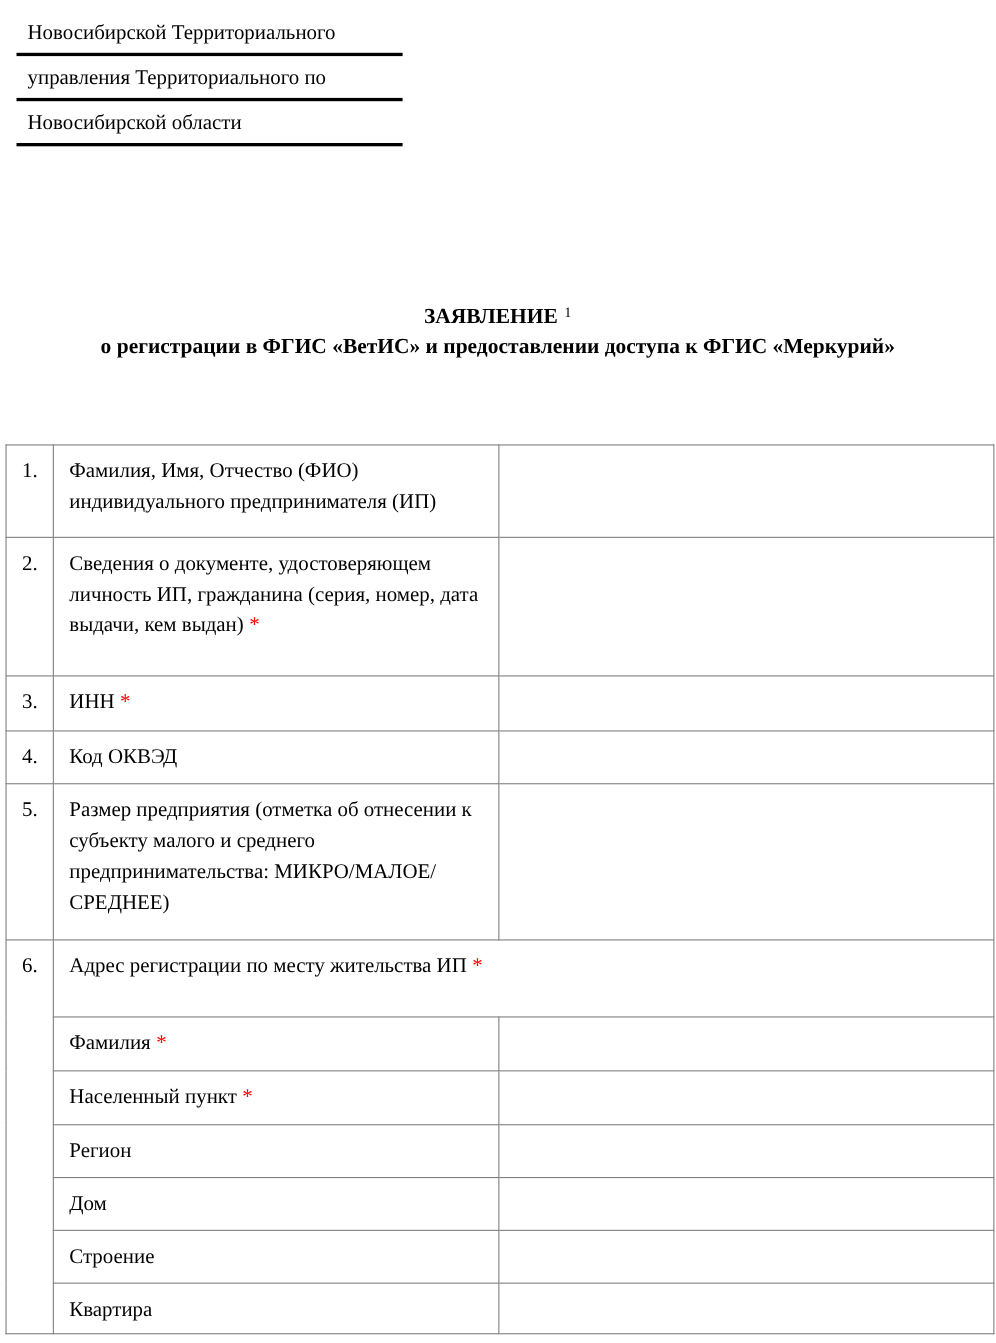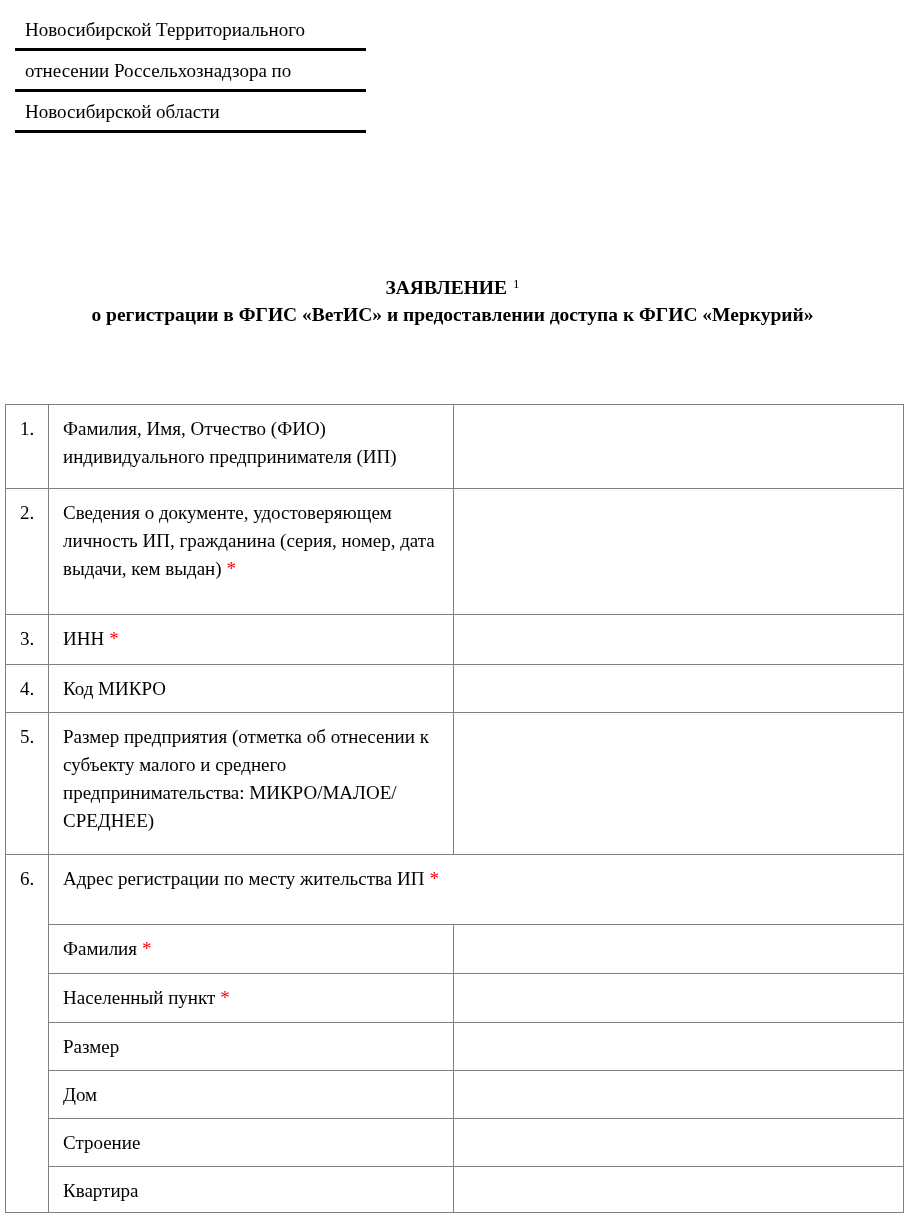--- a/index.html
+++ b/index.html
@@ -52,21 +52,21 @@
   td.value { padding:0; }
   .req { color:#ff0000; margin-left:5px; }
 </style>
 </head>
 <body>
 
 <div>
 
   <div class="addressee">
     <div class="addr-line">Новосибирской Территориального</div>
-    <div class="addr-line">отнесении Россельхознадзора по</div>
+    <div class="addr-line">управления Территориального по</div>
     <div class="addr-line">Новосибирской области</div>
   </div>
 
   <div class="title-block">
     <div class="doc-title"><span>ЗАЯВЛЕНИЕ</span><sup>1</sup></div>
     <div class="doc-subtitle">о регистрации в ФГИС «ВетИС» и предоставлении доступа к ФГИС «Меркурий»</div>
   </div>
 
   <table class="form-table">
     <colgroup>
@@ -89,21 +89,21 @@
     </tr>
 
     <tr style="height:50px">
       <td class="num">3.</td>
       <td class="label"><span>ИНН</span><span class="req">*</span></td>
       <td class="value"></td>
     </tr>
 
     <tr style="height:48px">
       <td class="num">4.</td>
-      <td class="label"><span>Код МИКРО</span></td>
+      <td class="label"><span>Код ОКВЭД</span></td>
       <td class="value"></td>
     </tr>
 
     <tr style="height:142px">
       <td class="num">5.</td>
       <td class="label"><span>Размер предприятия (отметка об отнесении к субъекту малого и среднего предпринимательства: МИКРО/МАЛОЕ/СРЕДНЕЕ)</span></td>
       <td class="value"></td>
     </tr>
 
     <tr style="height:70px">
@@ -115,21 +115,21 @@
       <td class="label"><span>Фамилия</span><span class="req">*</span></td>
       <td class="value"></td>
     </tr>
 
     <tr style="height:49px">
       <td class="label"><span>Населенный пункт</span><span class="req">*</span></td>
       <td class="value"></td>
     </tr>
 
     <tr style="height:48px">
-      <td class="label"><span>Размер</span></td>
+      <td class="label"><span>Регион</span></td>
       <td class="value"></td>
     </tr>
 
     <tr style="height:48px">
       <td class="label"><span>Дом</span></td>
       <td class="value"></td>
     </tr>
 
     <tr style="height:48px">
       <td class="label"><span>Строение</span></td>

